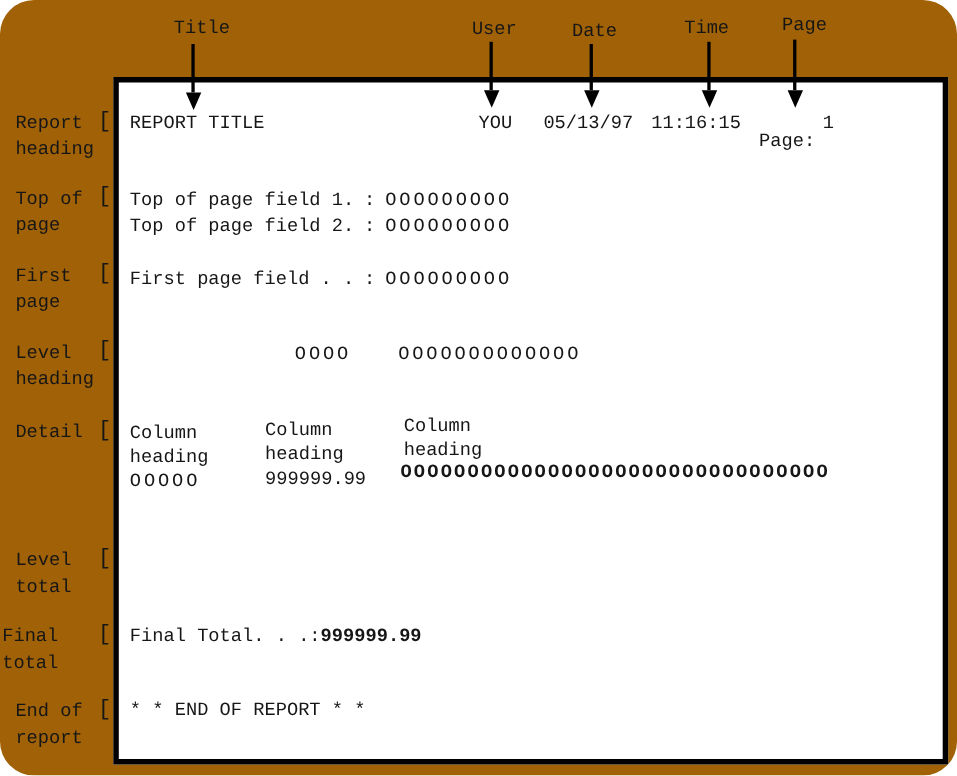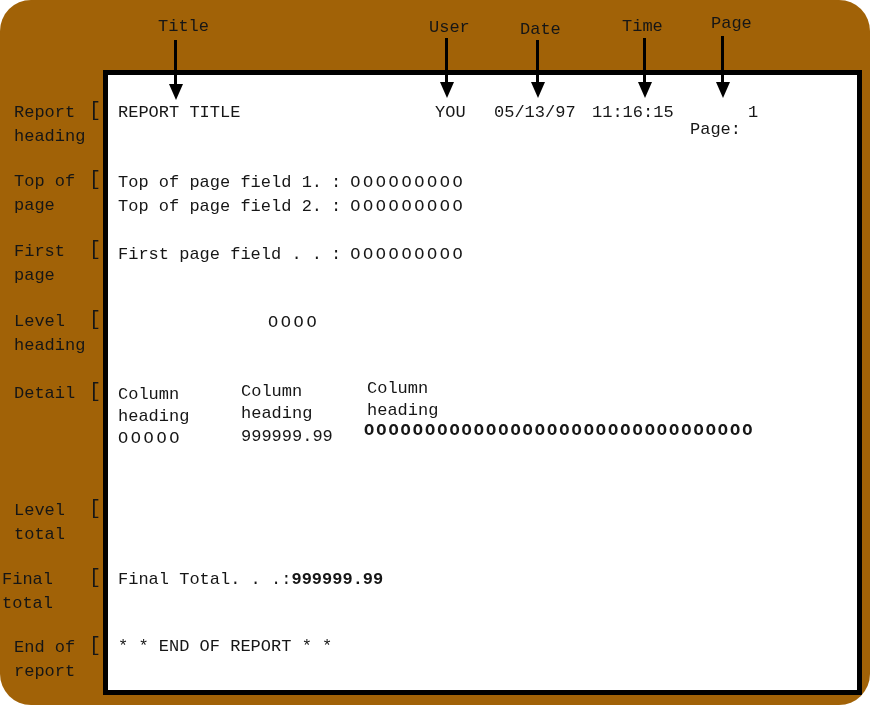--- a/index.html
+++ b/index.html
@@ -158,20 +158,21 @@
   <div class="abs" style="left:331px; top:196px;">
     <span>:</span><span class="ov sp">OOOOOOOOO</span>
   </div>
 
   <div class="abs" style="left:118px; top:244px;">First page field . .</div>
   <div class="abs" style="left:331px; top:244px;">
     <span>:</span><span class="ov sp">OOOOOOOOO</span>
   </div>
 
   <div class="abs ov" style="left:268px; top:312px;">OOOO</div>
+  <div class="abs ov" style="left:362px; top:312px;">OOOOOOOOOOOOO</div>
 
   <div class="abs" style="left:118px; top:384px;">Column</div>
   <div class="abs" style="left:118px; top:406px;">heading</div>
   <div class="abs ov" style="left:118px; top:428px;">OOOOO</div>
 
   <div class="abs" style="left:241px; top:381px;">Column</div>
   <div class="abs" style="left:241px; top:403px;">heading</div>
   <div class="abs" style="left:241px; top:426px;">999999.99</div>
 
   <div class="abs" style="left:367px; top:378px;">Column</div>

